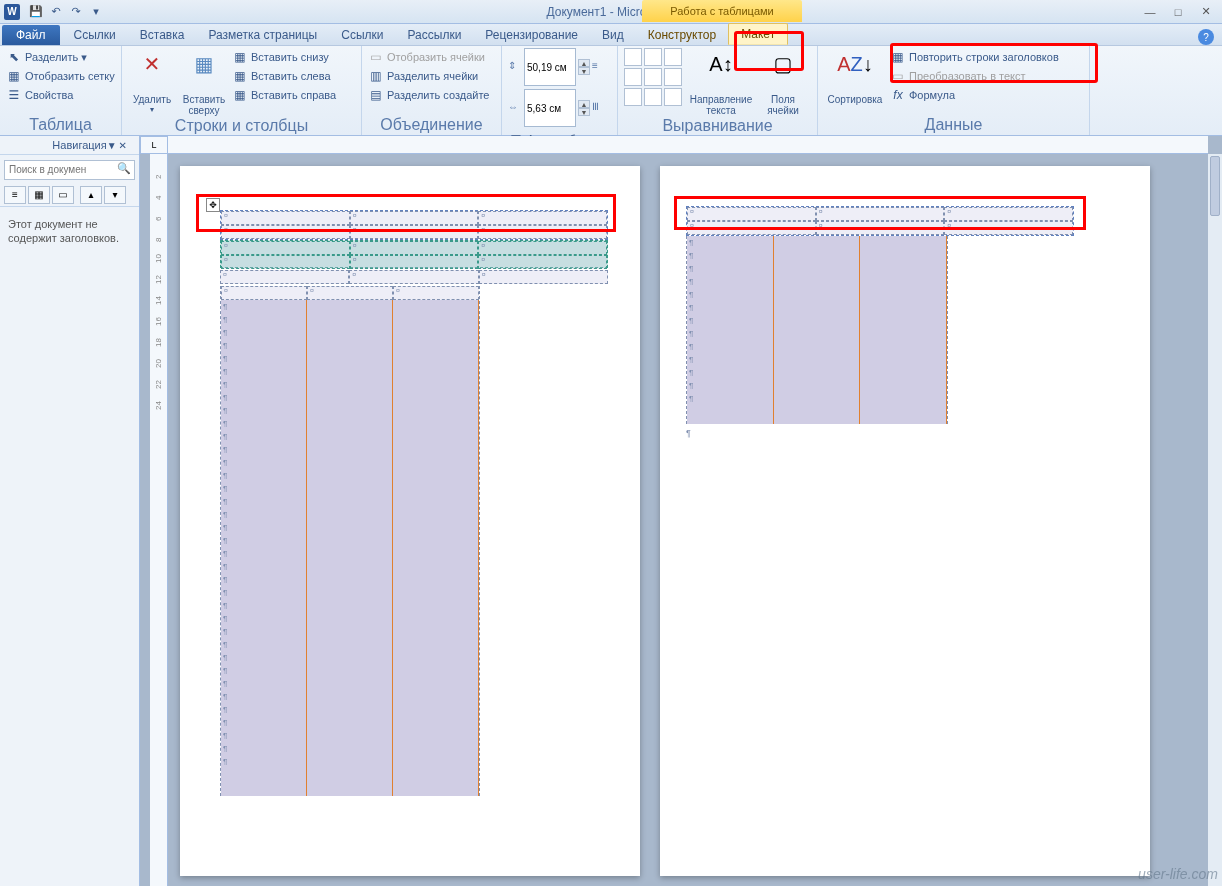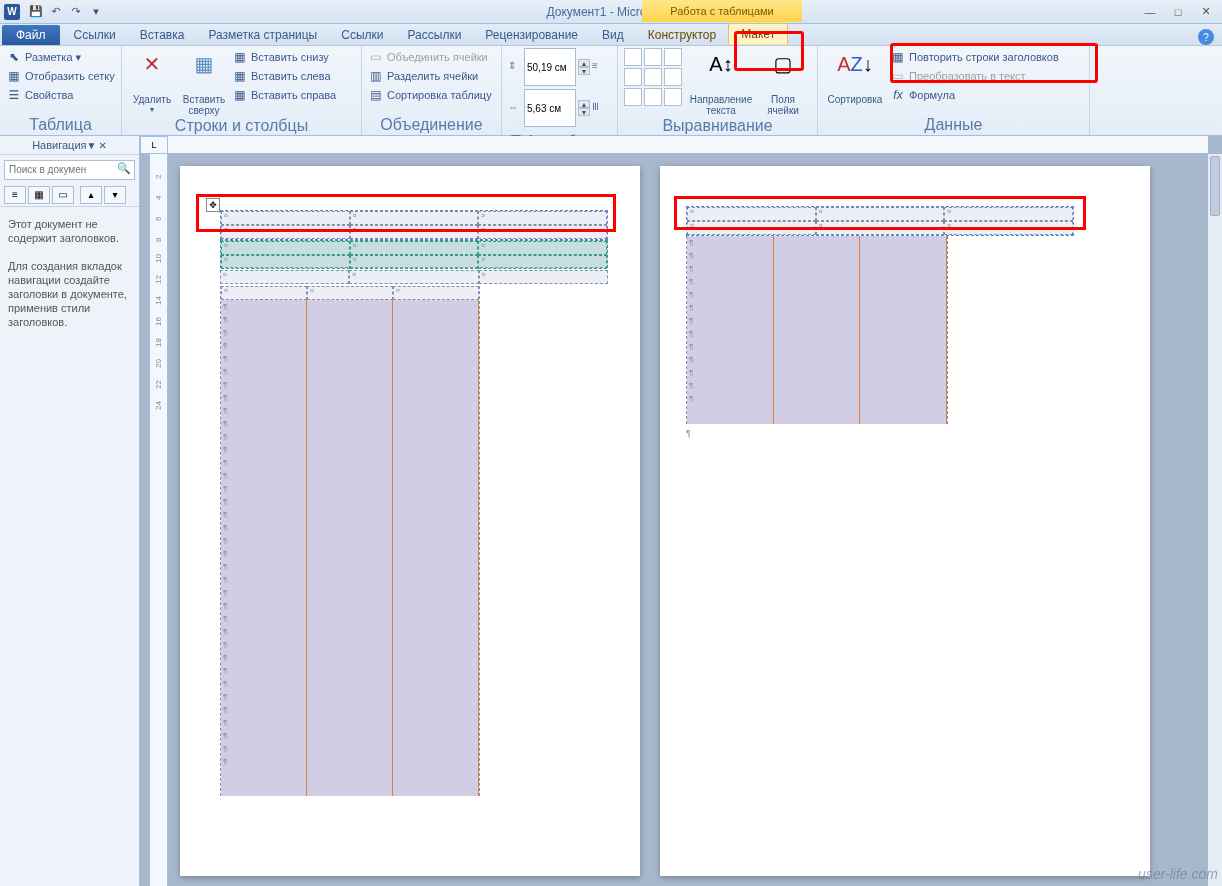--- a/index.html
+++ b/index.html
@@ -41,21 +41,21 @@
 .spin-btns span { width: 12px; height: 8px; background: #e0e8f2; font-size: 7px; line-height: 7px; text-align: center; color: #555; border: 1px solid #b0c0d4; cursor: pointer; }
 .align-grid { display: grid; grid-template-columns: repeat(3, 18px); grid-template-rows: repeat(3, 18px); gap: 2px; }
 .align-cell { border: 1px solid #b0c0d4; background: #fff; cursor: pointer; }
 .red-box { position: absolute; border: 3px solid #ff0000; border-radius: 3px; pointer-events: none; }
 
 
 .workspace { display: flex; height: calc(886px - 24px - 22px - 90px); }
 
 
 .nav-pane { width: 140px; background: #eef3f9; border-right: 1px solid #a3bde3; display: flex; flex-direction: column; }
-.nav-header { display: flex; align-items: center; justify-content: center; padding: 3px 12px; font-size: 11px; color: #3a5a8a; border-bottom: 1px solid #c4d6ec; }
+.nav-header { display: flex; align-items: center; justify-content: flex-end; padding: 3px 12px; font-size: 11px; color: #3a5a8a; border-bottom: 1px solid #c4d6ec; }
 .nav-header .controls { display: flex; gap: 2px; font-size: 10px; }
 .nav-search { margin: 4px; position: relative; }
 .nav-search input { width: 100%; height: 20px; border: 1px solid #b0c0d4; font-size: 10px; padding: 0 18px 0 4px; }
 .nav-search .ic { position: absolute; right: 4px; top: 3px; font-size: 11px; color: #7a8aa0; }
 .nav-tabs { display: flex; gap: 2px; padding: 2px 4px; border-bottom: 1px solid #c4d6ec; }
 .nav-tab { width: 22px; height: 18px; border: 1px solid #b0c0d4; background: #f4f8fc; font-size: 10px; display: flex; align-items: center; justify-content: center; cursor: pointer; }
 .nav-body { padding: 10px 8px; font-size: 11px; color: #555; line-height: 14px; }
 
 
 .doc-area { flex: 1; background: #a8b8cc; position: relative; overflow: hidden; }
@@ -116,21 +116,21 @@
   <div class="help-icon">?</div>
 </div>
 
 <div class="ribbon">
 
   <div class="group" style="width:122px">
     <div class="group-body">
       <div class="col">
         <div class="small-row">
             <span class="ic">⬉</span>
-            <span>Разметка ▾</span>
+            <span>Разделить ▾</span>
           </div>
         <div class="small-row">
             <span class="ic">▦</span>
             <span>Отобразить сетку</span>
           </div>
         <div class="small-row">
             <span class="ic">☰</span>
             <span>Свойства</span>
           </div>
       </div>
@@ -165,29 +165,29 @@
       </div>
     </div>
     <div class="group-label">Строки и столбцы</div>
   </div>
 
   <div class="group" style="width:140px">
     <div class="group-body">
       <div class="col">
         <div class="small-row disabled">
             <span class="ic">▭</span>
-            <span>Объединить ячейки</span>
+            <span>Отобразить ячейки</span>
           </div>
         <div class="small-row">
             <span class="ic">▥</span>
             <span>Разделить ячейки</span>
           </div>
         <div class="small-row">
             <span class="ic">▤</span>
-            <span>Сортировка таблицу</span>
+            <span>Разделить создайте</span>
           </div>
       </div>
     </div>
     <div class="group-label">Объединение</div>
   </div>
 
   <div class="group" style="width:116px">
     <div class="group-body">
       <div class="col" style="gap:3px">
         <div class="spinner">
@@ -287,21 +287,20 @@
     </div>
     <div class="nav-tabs">
       <div class="nav-tab">≡</div>
       <div class="nav-tab">▦</div>
       <div class="nav-tab">▭</div>
       <div class="nav-tab" style="margin-left:4px">▴</div>
       <div class="nav-tab">▾</div>
     </div>
     <div class="nav-body">
       <p>Этот документ не содержит заголовков.</p><br>
-      <p>Для создания вкладок навигации создайте заголовки в документе, применив стили заголовков.</p>
     </div>
   </div>
 
   <div class="doc-area">
     <div class="ruler-toggle">L</div>
     <div class="ruler-h"></div>
     <div class="ruler-v">
       <span>2</span>
         <span>4</span>
         <span>6</span>

